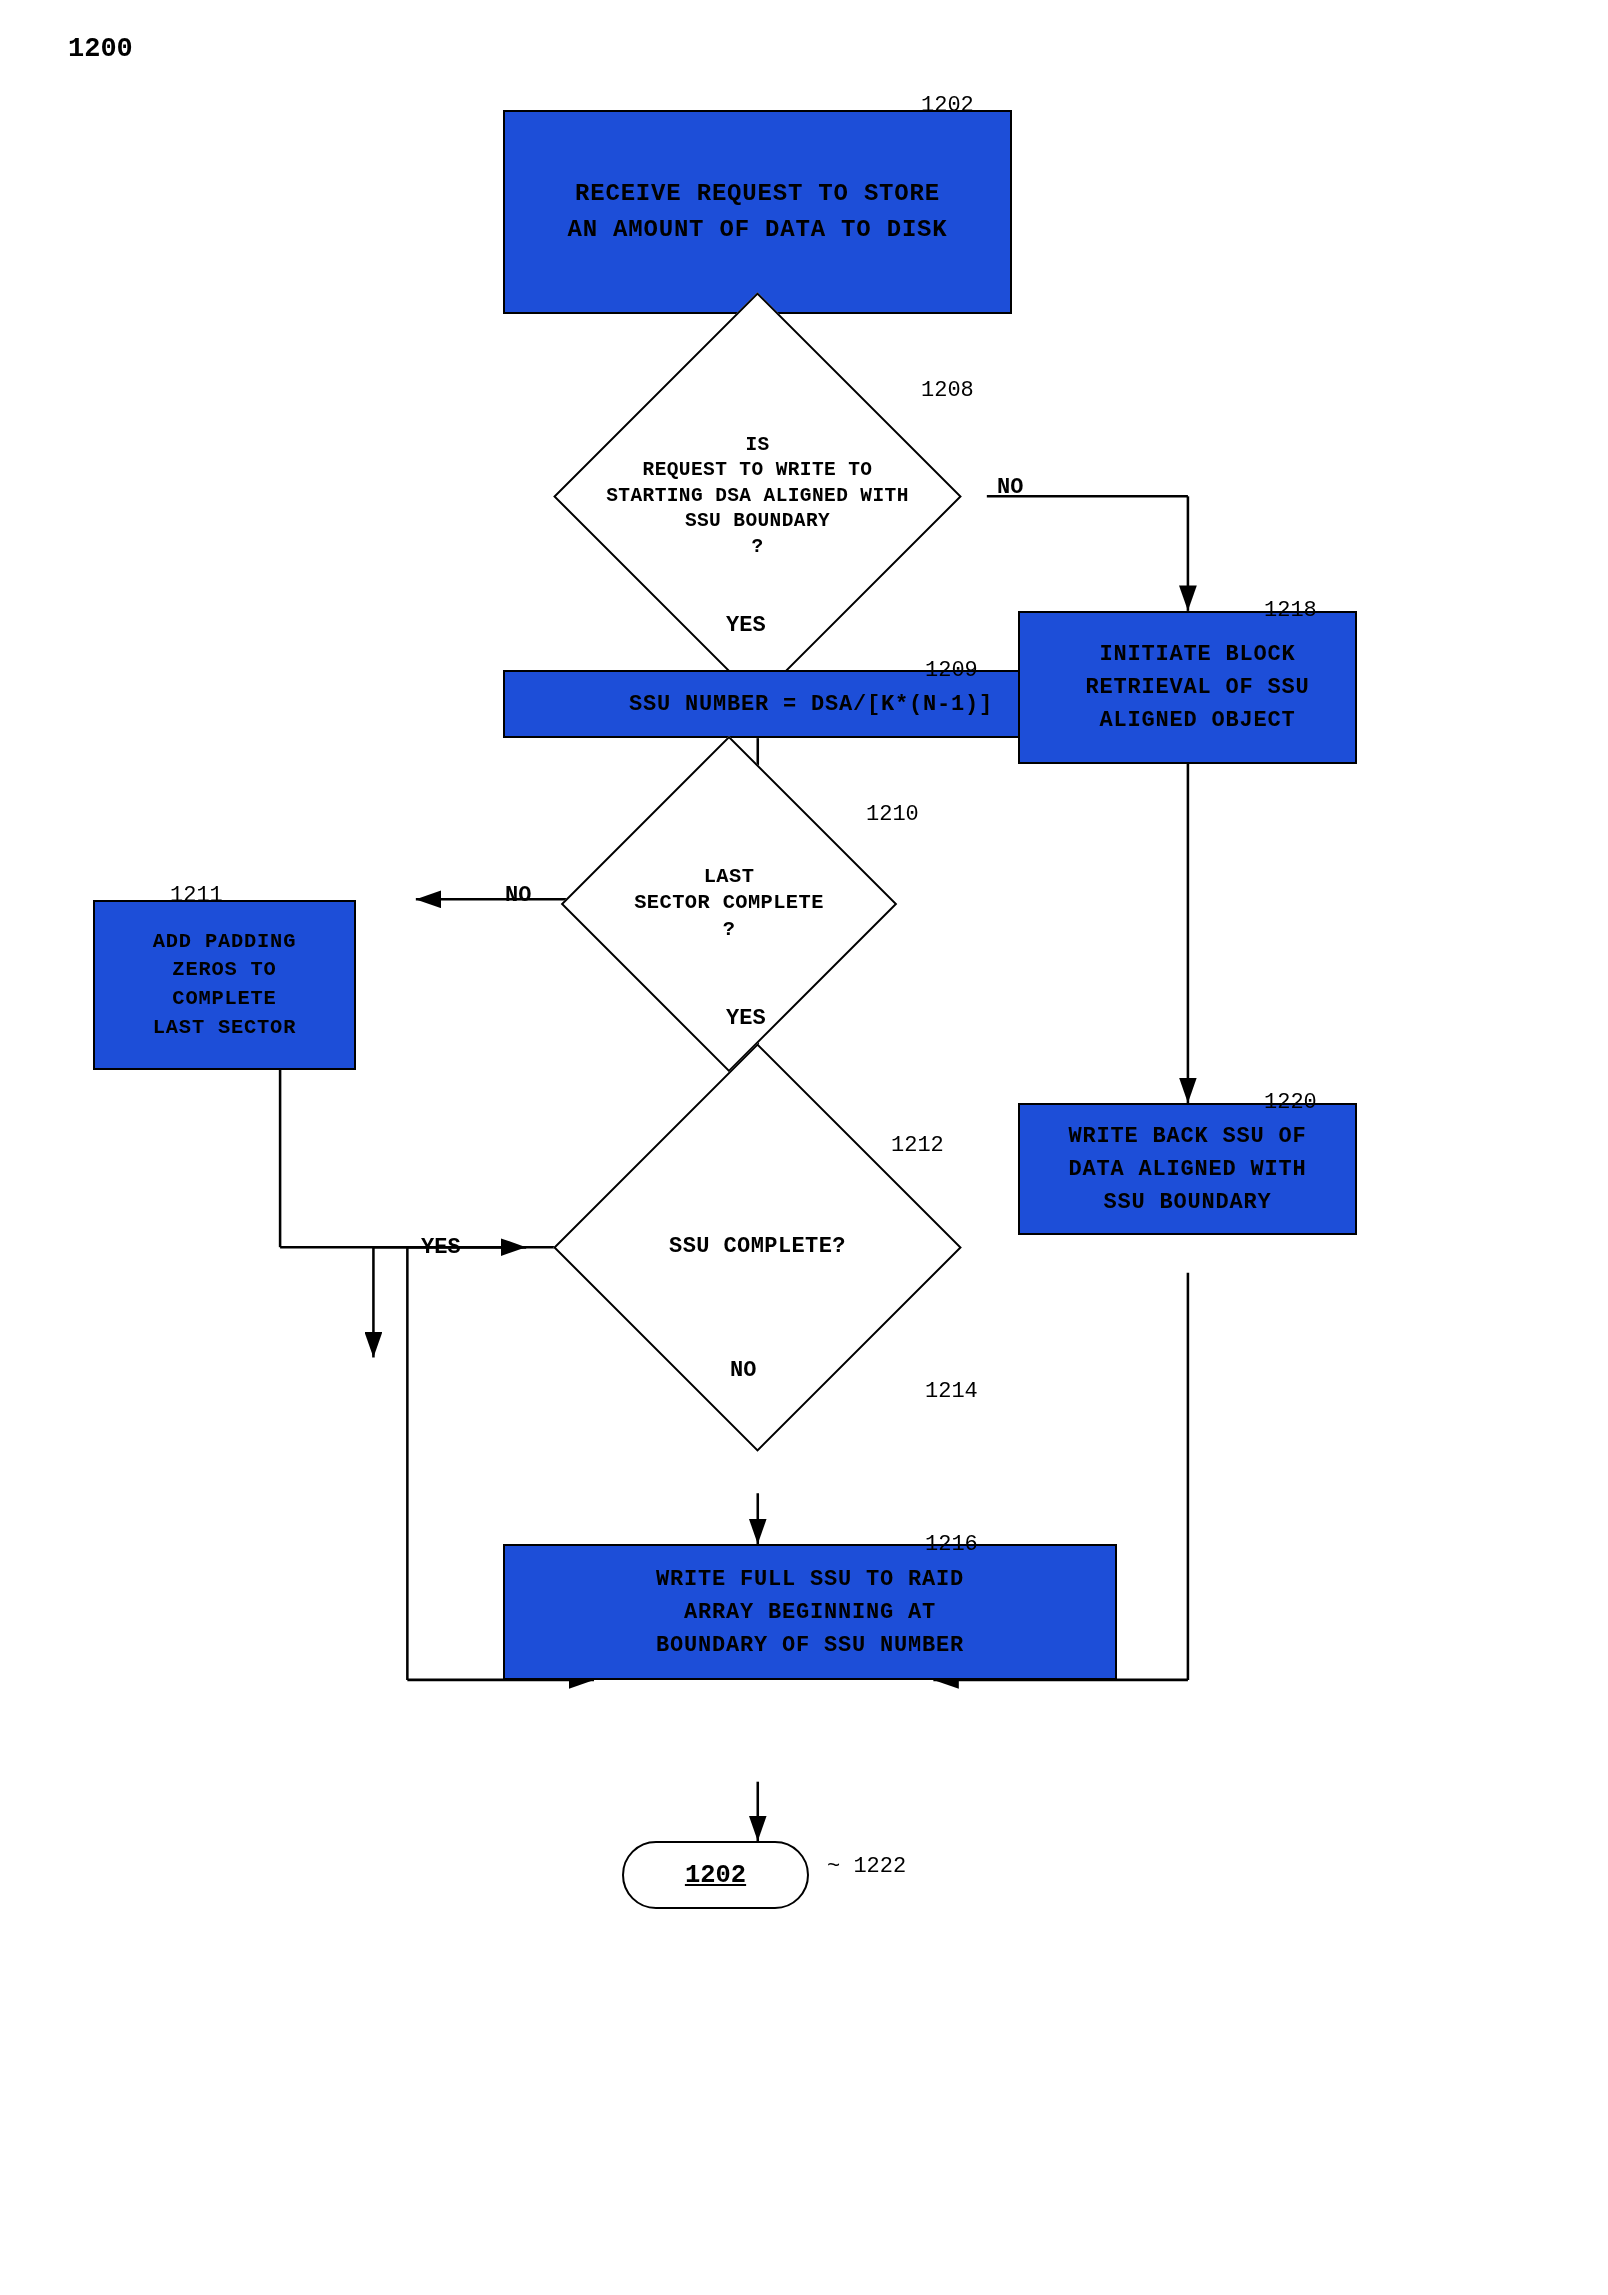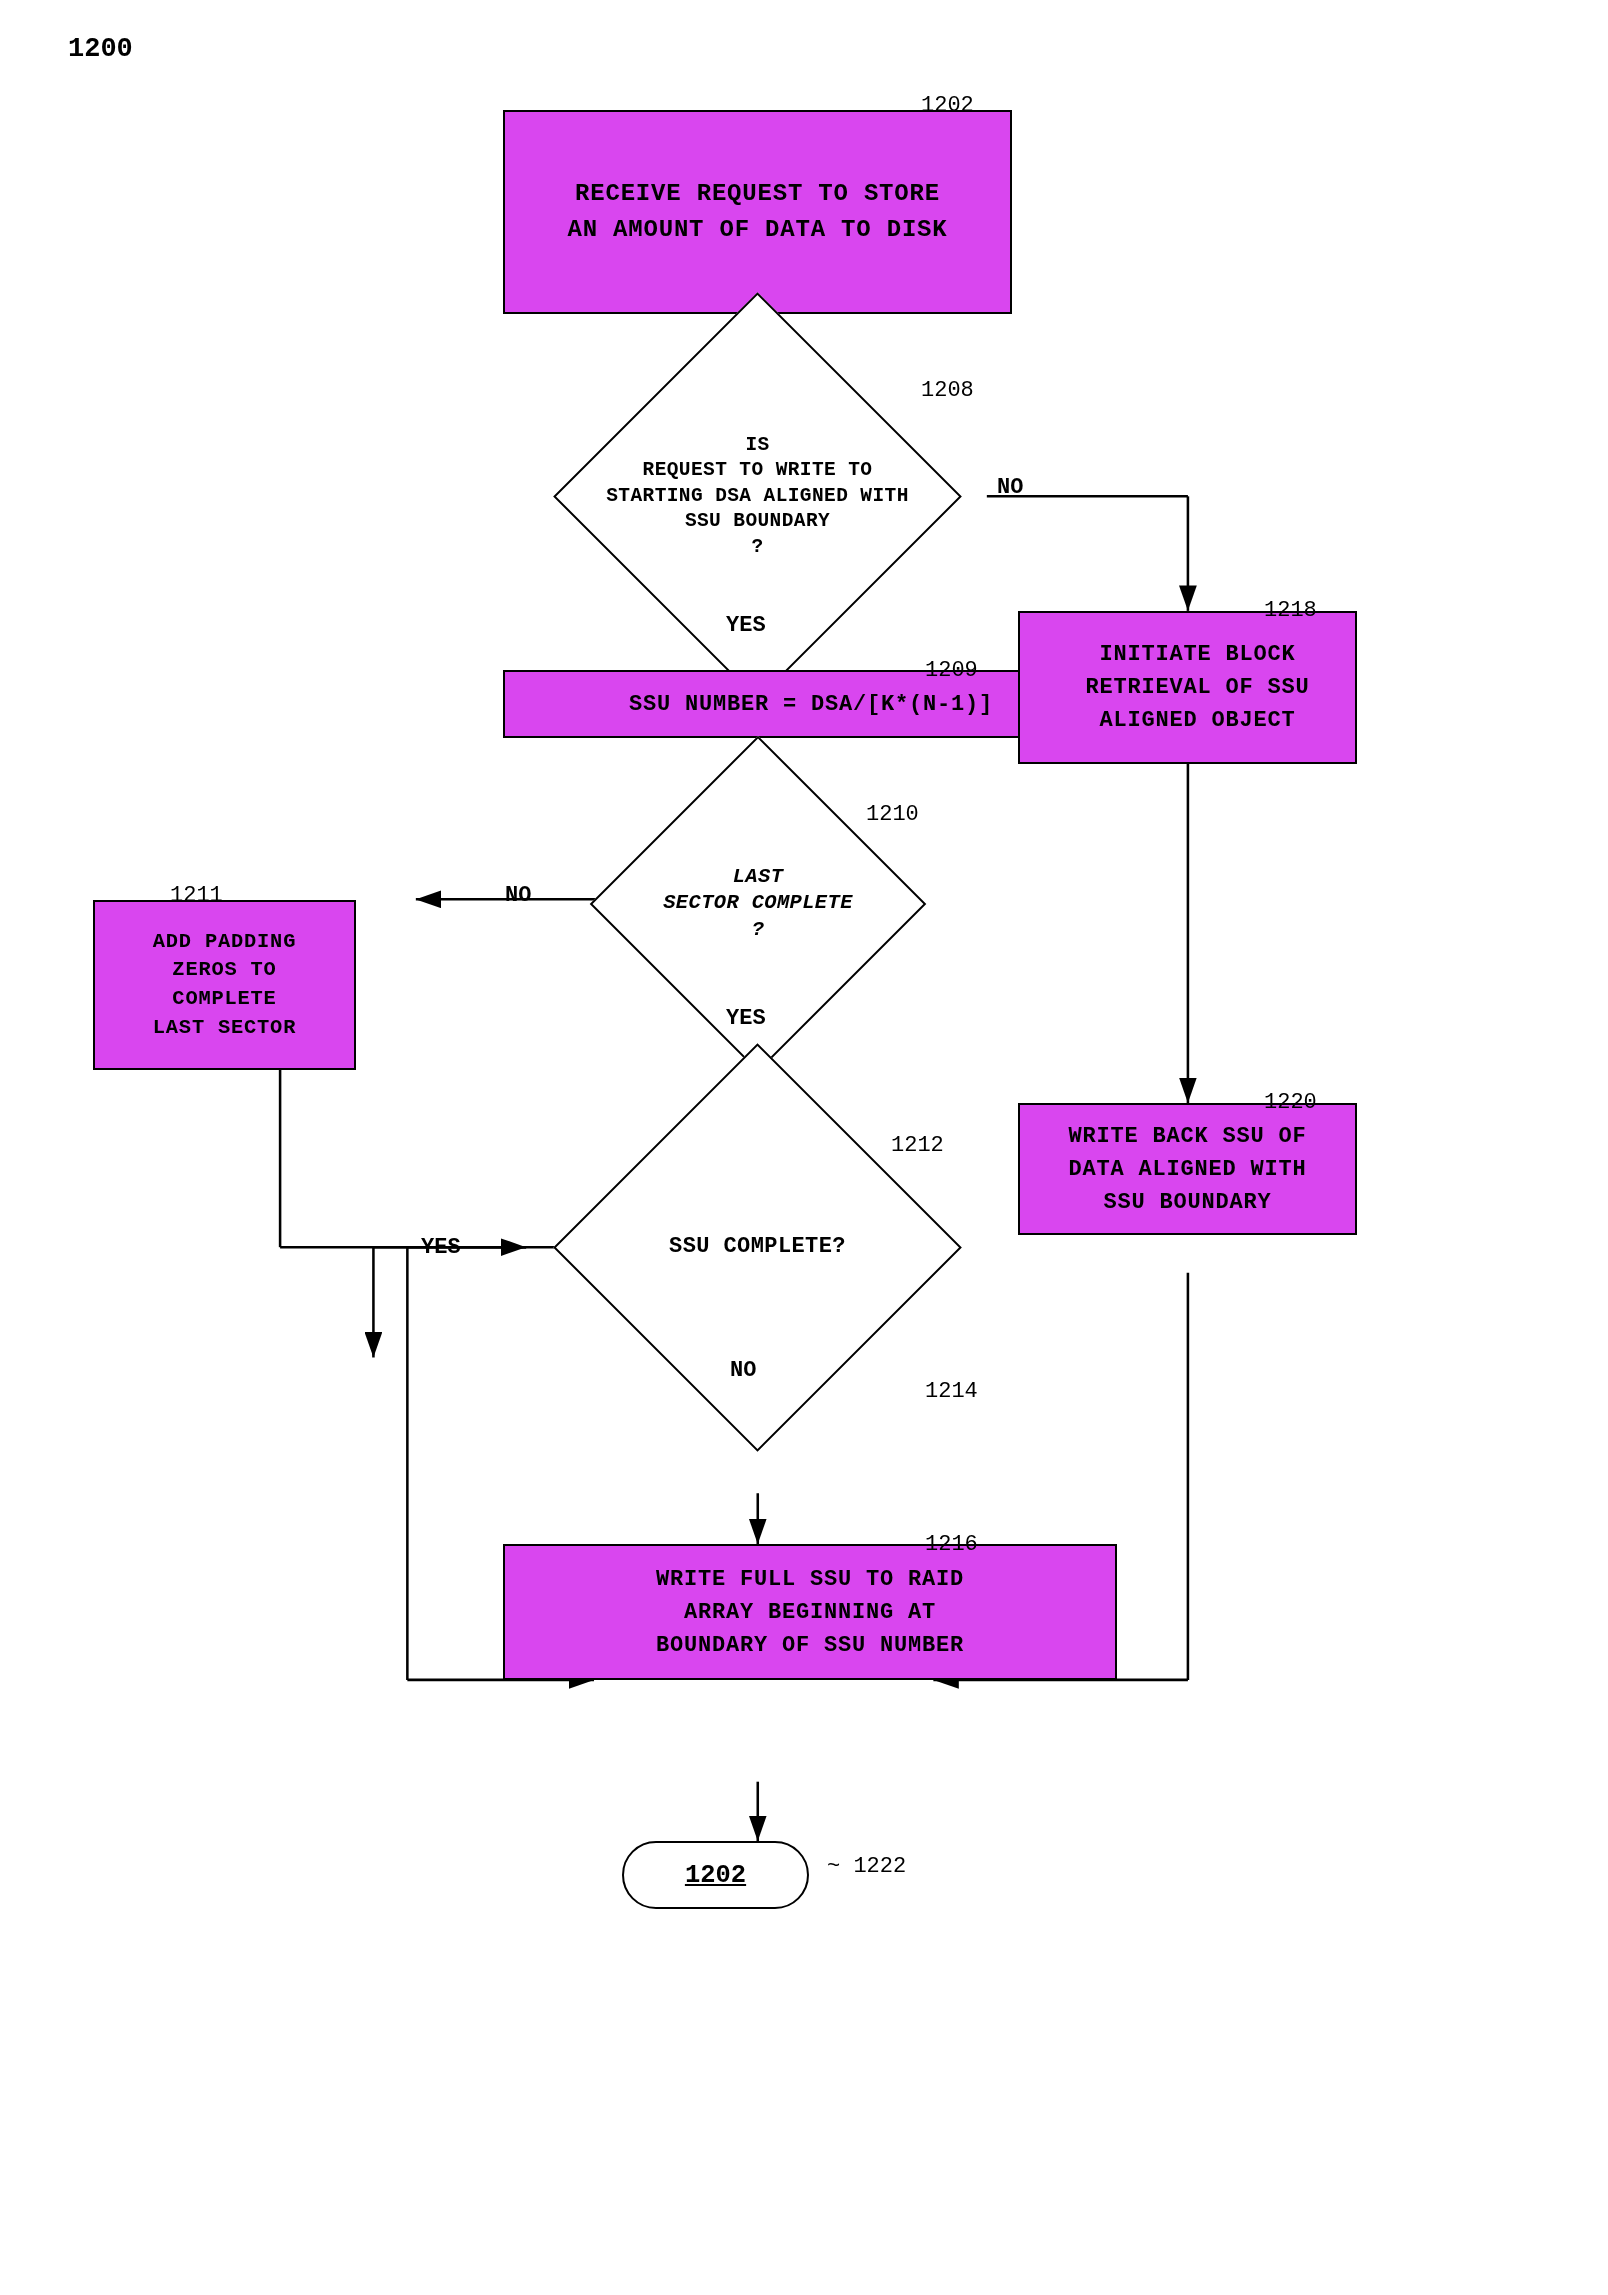--- a/index.html
+++ b/index.html
@@ -23,21 +23,21 @@
       position: absolute;
       font-size: 27px;
       font-weight: bold;
       font-family: 'Courier New', Courier, monospace;
     }
 
     
     .node-rect {
       position: absolute;
       border: 2.5px solid #000;
-      background: #d946ef;
+      background: #1d4ed8;
       display: flex;
       align-items: center;
       justify-content: center;
       text-align: center;
       font-family: 'Courier New', Courier, monospace;
       font-size: 22px;
       font-weight: bold;
       letter-spacing: 0.8px;
     }
 
@@ -177,21 +177,21 @@
 
   <div class="flow-label" style="top:475px; left:997px;">NO</div>
 
   <div class="node-rect" style="left:503px; top:670px; width:616px; height:68px; font-size:22px;">
     <span>SSU NUMBER = DSA/[K*(N-1)]</span>
   </div>
   <div class="ref-label" style="top:658px; left:925px;">
     <span>1209</span>
   </div>
 
-  <div class="node-diamond" style="left:563px; top:806px; width:390px; height:195px;font-style:italic;">
+  <div class="node-diamond" style="left:534px; top:806px; width:390px; height:195px;">
     <div class="diamond-inner" style="width:238px; height:238px; top:-21px; left:76px;"></div>
     <div class="diamond-text" style="font-size:20.4px; line-height:1.3;">LAST<br>SECTOR COMPLETE<br>?</div>
   </div>
   <div class="ref-label" style="top:802px; left:866px;">
     <span>1210</span>
   </div>
 
   <div class="flow-label" style="top:883px; left:505px;">NO</div>
 
   <div class="flow-label" style="top:1006px; left:726px;">YES</div>

